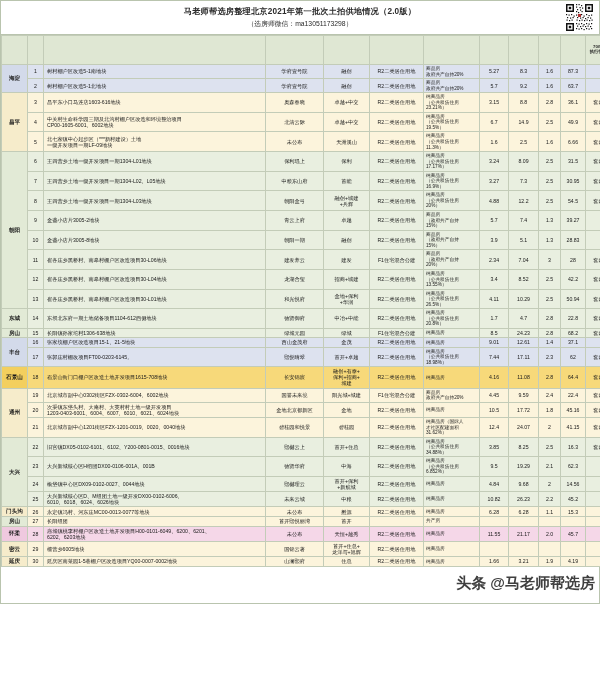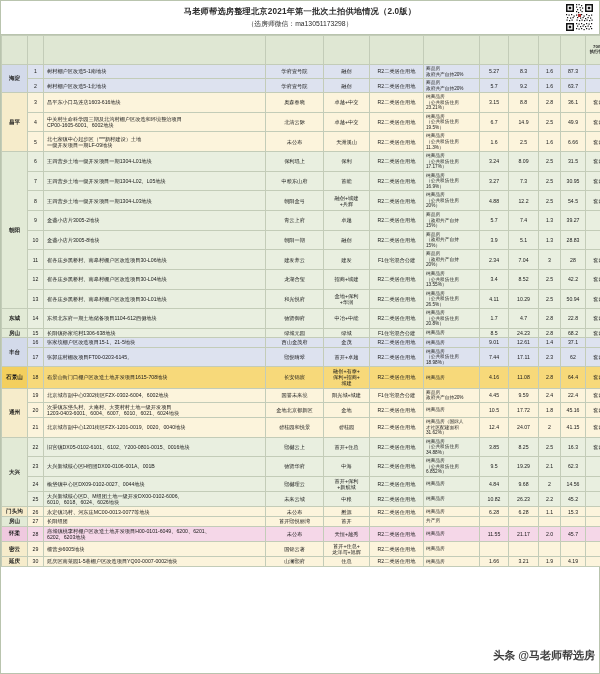--- a/index.html
+++ b/index.html
@@ -1,17 +1,17 @@
 <!DOCTYPE html>
 <html><head>
 <meta charset="utf-8">
 <style>
   html,body{margin:0;padding:0;background:#fff;}
   body{width:600px;height:674px;overflow:hidden;font-family:"Liberation Sans","DejaVu Sans",sans-serif;color:#1a1a1a;}
-  .sheet{width:600px;height:674px;position:relative;background:#fff;box-sizing:border-box;border:1px solid #b9c4ae;}
+  .sheet{width:600px;height:604px;position:relative;background:#fff;box-sizing:border-box;border:1px solid #b9c4ae;}
   .titlebar{position:relative;height:33px;border-bottom:1px solid #b9c4ae;background:#fff;}
   .title{text-align:center;font-size:8.2px;font-weight:bold;color:#2b2b2b;padding-top:5px;letter-spacing:.2px;}
   .subtitle{text-align:center;font-size:6.8px;color:#2b2b2b;padding-top:2px;}
   .qr{position:absolute;right:5px;top:2px;width:29px;height:29px;}
   .qr svg{display:block;}
   table{border-collapse:collapse;width:600px;table-layout:fixed;}
   col.c0{width:26px}col.c1{width:16px}col.c2{width:222px}col.c3{width:58px}
   col.c4{width:46px}col.c5{width:54px}col.c6{width:56px}col.c7{width:29px}
   col.c8{width:30px}col.c9{width:22px}col.c10{width:25px}col.c11{width:26px}
   th,td{border:1px solid #c3ccb8;font-size:5.2px;line-height:1.18;padding:1px 1px;vertical-align:middle;overflow:hidden;}
@@ -24,21 +24,21 @@
   tr.g td{background:#e9efe0;}
   tr.y td{background:#fcf4dc;}
   tr.b td{background:#dde2ef;}
   tr.hl td{background:#f7d97a;}
   tr.pk td{background:#f5d7e8;}
   td.reg-g{background:#e2ead6 !important;}
   td.reg-y{background:#f6eccb !important;}
   td.reg-b{background:#d3daea !important;}
   td.reg-hl{background:#f3cf5e !important;}
   td.reg-pk{background:#efc9df !important;}
-  .watermark{position:absolute;right:4px;bottom:10px;font-size:11px;font-weight:bold;color:#2f2f2f;opacity:.92;pointer-events:none;letter-spacing:0px;}
+  .watermark{position:absolute;right:4px;bottom:10px;font-size:15px;font-weight:bold;color:#2f2f2f;opacity:.92;pointer-events:none;letter-spacing:0px;}
 </style>
 </head>
 <body>
 
 <div class="sheet">
 
   <div class="titlebar">
     <div class="title">马老师帮选房整理北京2021年第一批次土拍供地情况（2.0版）</div>
     <div class="subtitle">（选房师微信：ma13051173298）</div>
     <div class="qr">

